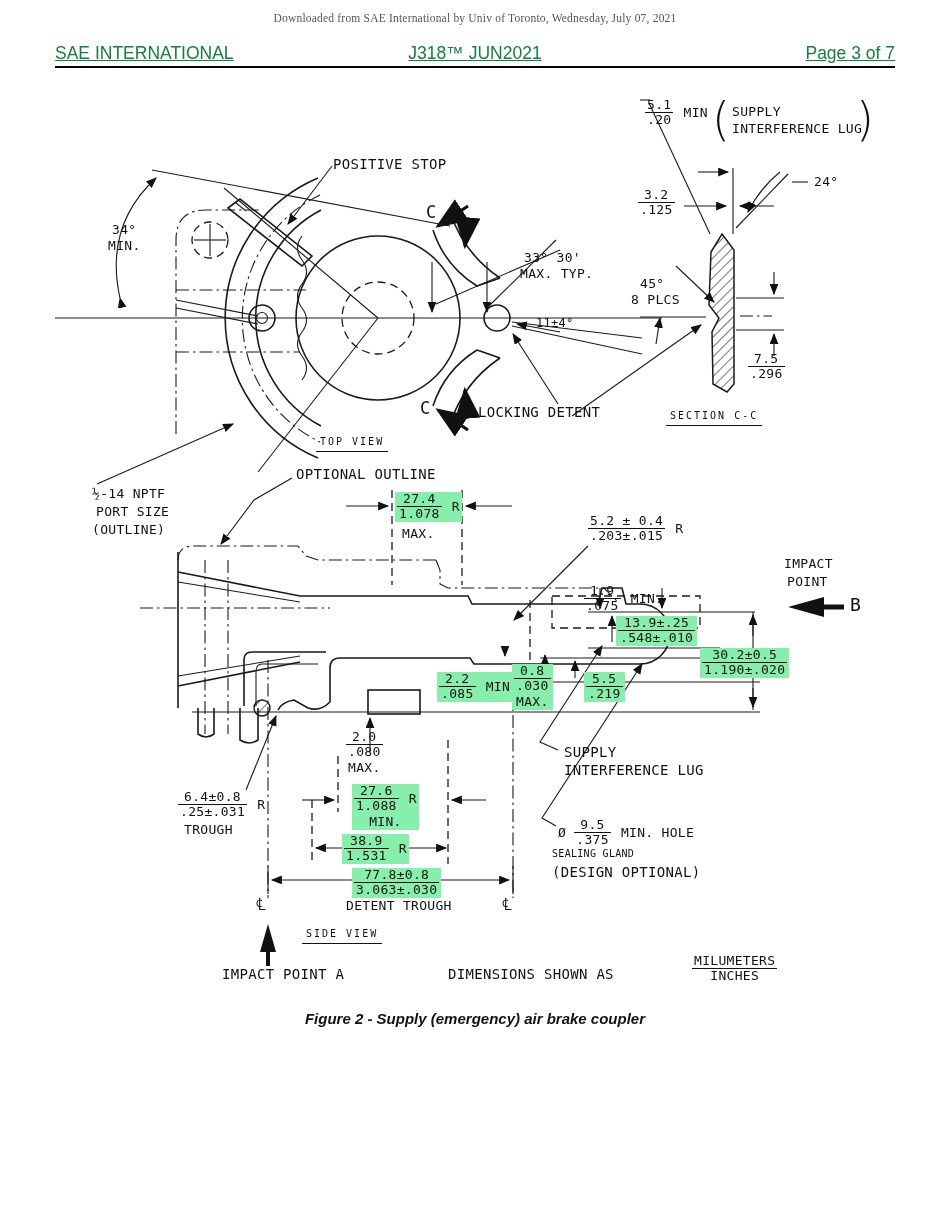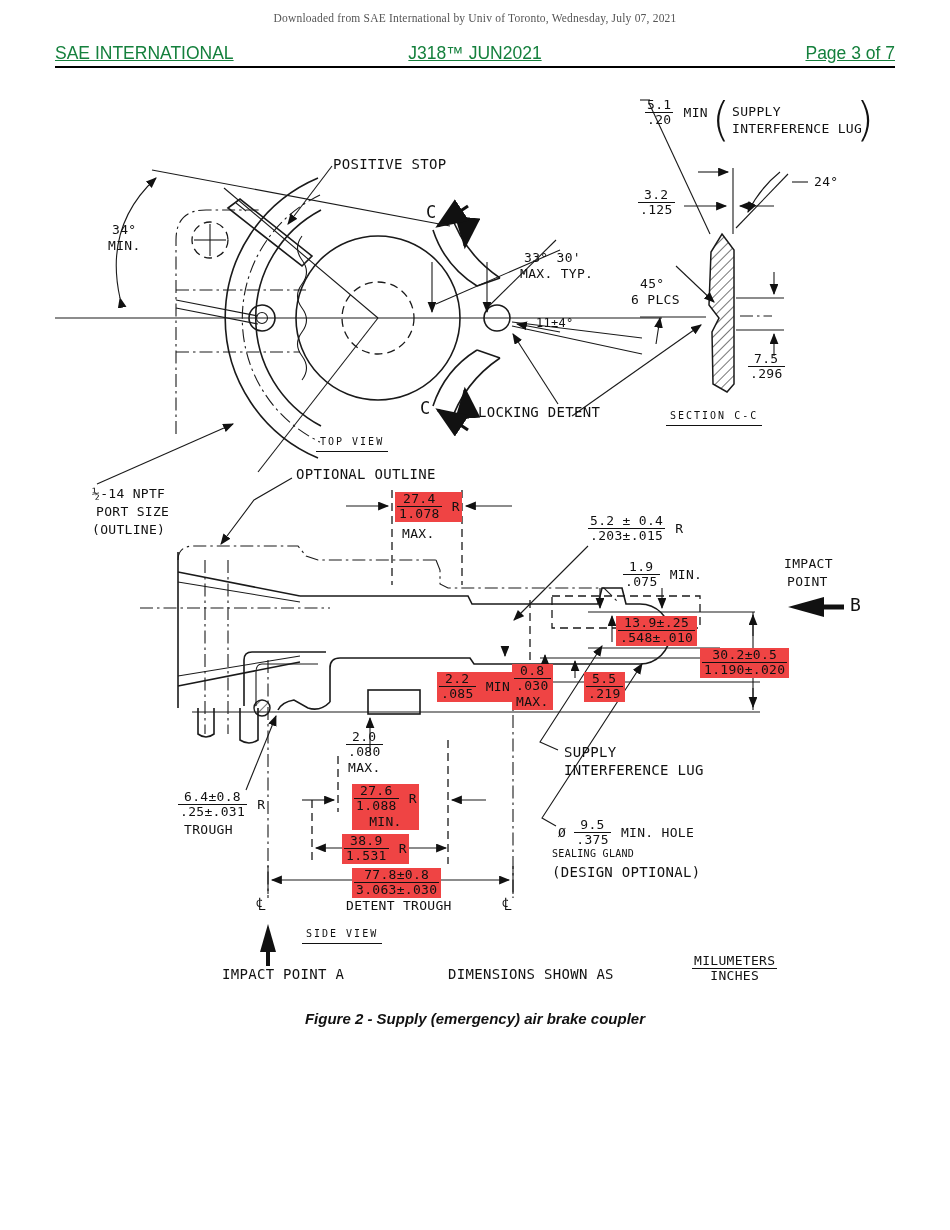--- a/index.html
+++ b/index.html
@@ -12,21 +12,21 @@
        font-size:17.5px;color:#15803d;}
   .hdr span{position:absolute;bottom:2px;text-decoration:underline;}
   .hdr .l{left:0;} .hdr .c{left:50%;transform:translateX(-50%);} .hdr .r{right:0;}
   .hw{font-family:"DejaVu Sans Mono",monospace;font-size:13px;line-height:1.25;
       letter-spacing:.3px;color:#111;white-space:nowrap;}
   .fr{display:inline-block;text-align:center;vertical-align:middle;line-height:1.1;}
   .fr .t{display:block;border-bottom:1.5px solid #111;padding:0 2px;}
   .fr .b{display:block;padding:0 2px;}
   .sfx{vertical-align:middle;padding-left:2px;}
   .ttl{font-size:10px;border-bottom:1.5px solid #111;padding:0 4px 2px 4px;letter-spacing:2px;}
-  .wbg{background:#ef4444;padding:0 2px;}
+  .wbg{background:#86efac;padding:0 2px;}
   .big{font-size:17px;}
   .paren{font-family:"DejaVu Sans",sans-serif;font-size:46px;font-weight:200;color:#111;}
   .cap{width:100%;text-align:center;top:1010px;font-size:15px;font-weight:bold;font-style:italic;}
   svg{position:absolute;left:0;top:0;}
   .ln{fill:none;stroke:#1a1a1a;stroke-width:1.6;}
   .thin{fill:none;stroke:#1a1a1a;stroke-width:1.1;}
   .thick{fill:none;stroke:#111;stroke-width:3.2;}
   .dash{fill:none;stroke:#1a1a1a;stroke-width:1.3;stroke-dasharray:8 5;}
   .dd{fill:none;stroke:#1a1a1a;stroke-width:1.1;stroke-dasharray:13 4 2.5 4;}
   .fill{fill:#111;stroke:none;}
@@ -239,21 +239,21 @@
   <div class="abs paren" style="left:712px;top:92px;">(</div>
   <div class="abs hw" style="left:732px;top:104px;">SUPPLY</div>
   <div class="abs hw" style="left:732px;top:121px;">INTERFERENCE LUG</div>
   <div class="abs paren" style="left:856px;top:92px;">)</div>
 
   <div class="abs hw" style="left:814px;top:174px;">24°</div>
   <div class="abs hw" style="left:638px;top:188px;">
     <span class="fr"><span class="t">3.2</span><span class="b">.125</span></span>
   </div>
   <div class="abs hw" style="left:640px;top:276px;">45°</div>
-  <div class="abs hw" style="left:631px;top:292px;">6 PLCS</div>
+  <div class="abs hw" style="left:631px;top:292px;">8 PLCS</div>
   <div class="abs hw" style="left:748px;top:352px;">
     <span class="fr"><span class="t">7.5</span><span class="b">.296</span></span>
   </div>
   <div class="abs hw ttl" style="left:666px;top:410px;">SECTION C-C</div>
 
   <div class="abs hw" style="left:333px;top:156px;font-size:14px;">POSITIVE STOP</div>
   <div class="abs hw" style="left:112px;top:222px;">34°</div>
   <div class="abs hw" style="left:108px;top:238px;">MIN.</div>
   <div class="abs hw big" style="left:426px;top:202px;">C</div>
   <div class="abs hw big" style="left:420px;top:398px;">C</div>
@@ -269,21 +269,21 @@
 
   <div class="abs hw wbg" style="left:395px;top:492px;">
     <span class="fr"><span class="t">27.4</span><span class="b">1.078</span></span>
     <span class="sfx">R</span>
   </div>
   <div class="abs hw" style="left:402px;top:526px;">MAX.</div>
   <div class="abs hw" style="left:588px;top:514px;">
     <span class="fr"><span class="t">5.2 ± 0.4</span><span class="b">.203±.015</span></span>
     <span class="sfx">R</span>
   </div>
-  <div class="abs hw" style="left:584px;top:560px;margin-left:39px;">
+  <div class="abs hw" style="left:584px;top:584px;">
     <span class="fr"><span class="t">1.9</span><span class="b">.075</span></span>
     <span class="sfx">MIN.</span>
   </div>
   <div class="abs hw" style="left:784px;top:556px;">IMPACT</div>
   <div class="abs hw" style="left:787px;top:574px;">POINT</div>
   <div class="abs hw" style="left:850px;top:594px;font-size:18px;">B</div>
   <div class="abs hw wbg" style="left:616px;top:616px;">
     <span class="fr"><span class="t">13.9±.25</span><span class="b">.548±.010</span></span>
   </div>
   <div class="abs hw wbg" style="left:700px;top:648px;">

